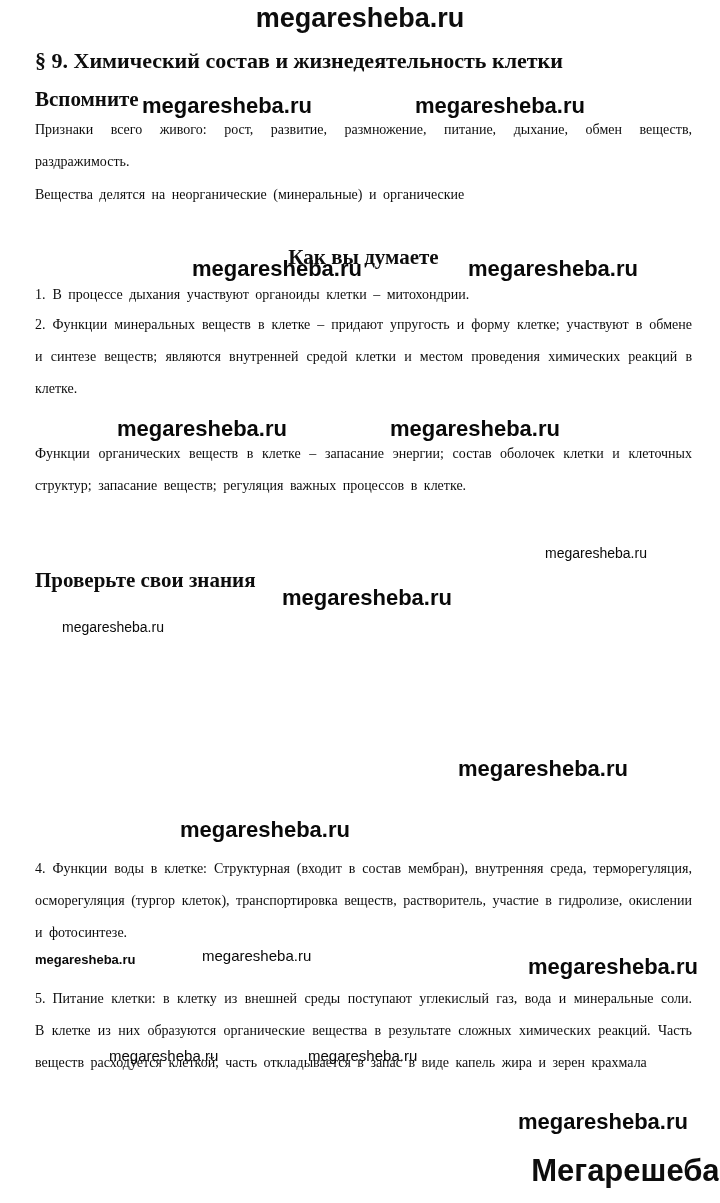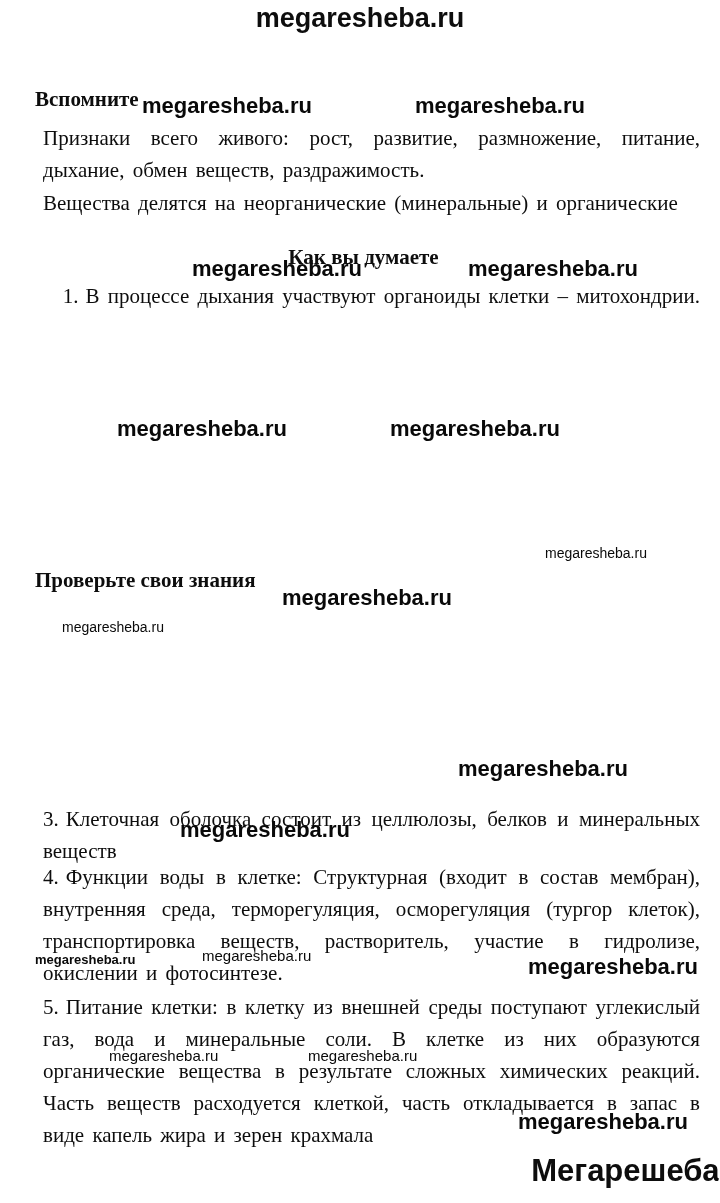--- a/index.html
+++ b/index.html
@@ -8,25 +8,25 @@
     width: 720px;
     height: 1203px;
     background: #ffffff;
     color: #0d0d0d;
     font-family: "Liberation Serif", serif;
     overflow: hidden;
     border-radius: 32px;
   }
   .abs { position: absolute; left: 35px; width: 657px; }
   .body-text {
-    font-size: 21px;
+    font-size: 14px;
     line-height: 32px;
     text-align: justify;
     word-spacing: 3px;
-    margin: 8px;
+    margin: 0;
   }
   .nowrap { white-space: nowrap; text-align: left; }
   .heading {
     font-size: 21px;
     font-weight: bold;
     line-height: 30px;
     margin: 0;
     text-align: left;
   }
   .doc-title {
@@ -66,30 +66,32 @@
   .wm-r14 { font-size: 14px; line-height: 15px; }
   .wm-r15 { font-size: 15px; line-height: 16px; }
 </style>
 </head>
 <body>
 
 <div class="page">
 
   <div class="top-wm">megaresheba.ru</div>
 
+  <h1 class="abs doc-title" style="top:46px;">§ 9. Химический состав и жизнедеятельность клетки</h1>
 
   <h2 class="abs heading" style="top:84px;">Вспомните</h2>
   <p class="abs body-text" style="top:114px;">Признаки всего живого: рост, развитие, размножение, питание, дыхание, обмен веществ, раздражимость.</p>
   <p class="abs body-text nowrap" style="top:179px;">Вещества делятся на неорганические (минеральные)  и органические</p>
 
   <h2 class="abs heading" style="top:242px;text-align:center;">Как вы думаете</h2>
-  <p class="abs body-text nowrap" style="top:272px;text-align:right;"><span class="num">1.</span><span>В процессе дыхания участвуют органоиды клетки – митохондрии.</span></p>
+  <p class="abs body-text nowrap" style="top:279px;"><span class="num">1.</span><span>В процессе дыхания участвуют органоиды клетки – митохондрии.</span></p>
+  <p class="abs body-text" style="top:309px;"><span class="num">2.</span><span>Функции минеральных веществ в клетке –  придают упругость и форму клетке;  участвуют в обмене и синтезе веществ; являются внутренней средой клетки и местом проведения химических реакций в клетке.</span></p>
+  <p class="abs body-text" style="top:438px;">Функции органических веществ в клетке – запасание энергии; состав оболочек клетки и клеточных структур; запасание веществ; регуляция важных процессов в клетке.</p>
 
   <h2 class="abs heading" style="top:565px;">Проверьте свои знания</h2>
-  <p class="abs body-text" style="top:795px;"><span class="num">3.</span><span>Клеточная оболочка состоит из целлюлозы, белков и минеральных веществ</span></p>
   <p class="abs body-text" style="top:853px;"><span class="num">4.</span><span>Функции воды в клетке: Структурная (входит в состав мембран), внутренняя среда, терморегуляция, осморегуляция (тургор клеток), транспортировка веществ, растворитель, участие в гидролизе, окислении и фотосинтезе.</span></p>
   <p class="abs body-text" style="top:983px;"><span class="num">5.</span><span>Питание клетки:  в клетку из внешней среды поступают углекислый газ, вода и минеральные соли. В клетке из них образуются органические вещества в результате сложных химических реакций. Часть веществ расходуется клеткой, часть откладывается в запас в виде капель жира и зерен крахмала</span></p>
 
   <span class="wm wm-b22" style="left:142px; top:94px;">megaresheba.ru</span>
   <span class="wm wm-b22" style="left:415px; top:94px;">megaresheba.ru</span>
   <span class="wm wm-b22" style="left:192px; top:257px;">megaresheba.ru</span>
   <span class="wm wm-b22" style="left:468px; top:257px;">megaresheba.ru</span>
   <span class="wm wm-b22" style="left:117px; top:417px;">megaresheba.ru</span>
   <span class="wm wm-b22" style="left:390px; top:417px;">megaresheba.ru</span>
   <span class="wm wm-r14" style="left:545px; top:546px;">megaresheba.ru</span>

